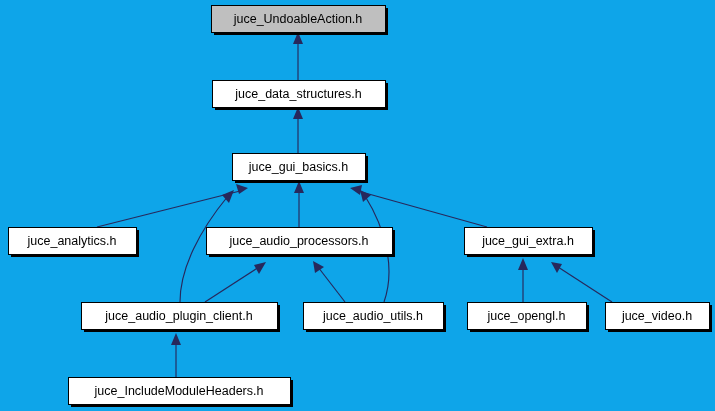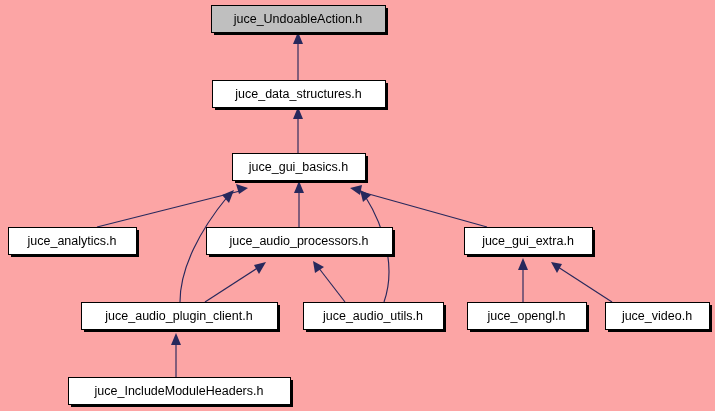--- a/index.html
+++ b/index.html
@@ -11,21 +11,21 @@
   body {
     width: 715px;
     height: 411px;
     overflow: hidden;
     font-family: "Liberation Sans", sans-serif;
   }
   #graph-root {
     position: relative;
     width: 715px;
     height: 411px;
-    background: #fca5a5;
+    background: #0ea5e9;
   }
   svg#dep-graph {
     display: block;
     width: 715px;
     height: 411px;
   }
   .node-box {
     stroke: #000000;
     stroke-width: 1px;
   }

